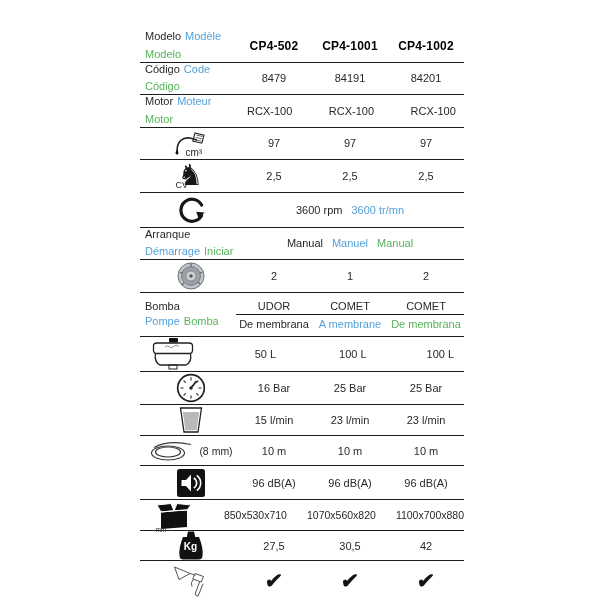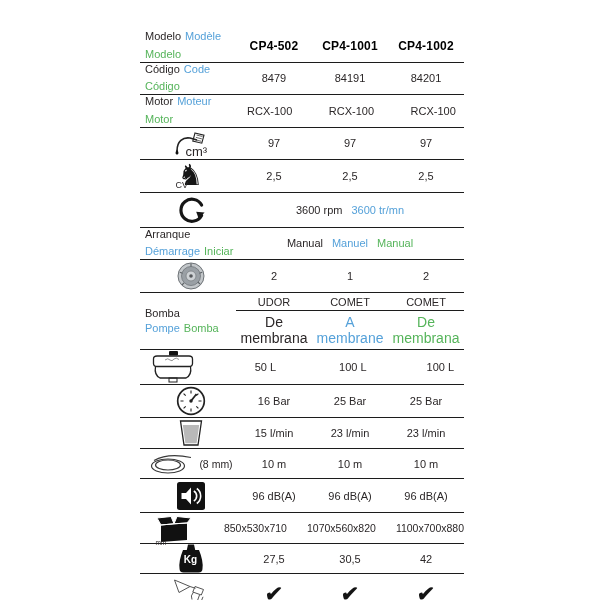--- a/index.html
+++ b/index.html
@@ -8,34 +8,34 @@
   .sheet { position:relative; width:488px; height:600px; background:#fff; overflow:hidden; }
   .spec-table { position:absolute; left:140px; top:30px; width:324px; }
 
   .spec-row { display:flex; align-items:center; border-bottom:1px solid #1c1c1c; min-height:30px; }
   .label-cell { width:96px; padding-left:5px; font-size:11px; display:flex;
     flex-direction:column; justify-content:center; gap:1px; }
   .label-cell.icon-label { flex-direction:row; align-items:center; gap:7px; }
   .label-line { display:flex; gap:4px; flex-wrap:wrap; line-height:1.25; }
   .icon-wrap { position:relative; display:inline-flex; align-items:center; }
   .icon-note { font-size:10.5px; color:#2b2728; white-space:nowrap; }
-  .caption { position:absolute; font-size:13px; color:#2b2728; line-height:1; }
+  .caption { position:absolute; font-size:10px; color:#2b2728; line-height:1; }
 
   .value-cell { width:76px; text-align:center; font-size:11px; }
   .span-cell { width:228px; display:flex; justify-content:center; gap:9px; font-size:11px; }
 
   .c-k { color:#2b2728; }
   .c-f { color:#55a1d9; }
   .c-p { color:#55b45a; }
   .c-m { color:#000000; font-weight:bold; font-size:12px; letter-spacing:.2px; }
 
   .pump-area { width:228px; display:flex; flex-direction:column; padding:3px 0; }
   .pump-row { display:flex; }
   .pump-divider { border-top:1px solid #1c1c1c; margin:2px 0 3px; }
-  .pump-type { font-size:14px; }
+  .pump-type { font-size:11px; }
 
   .check { font-size:21px; font-weight:bold; color:#141414; display:inline-block; transform:skewX(-6deg); }
 
   
   .row-model { min-height:27px; }
   .row-code { min-height:31px; }
   .row-motor { min-height:30px;gap:20px; }
   .row-displacement { min-height:32px; }
   .row-displacement .caption { bottom:-2px; left:13px; }
   .row-horsepower { min-height:33px; }

